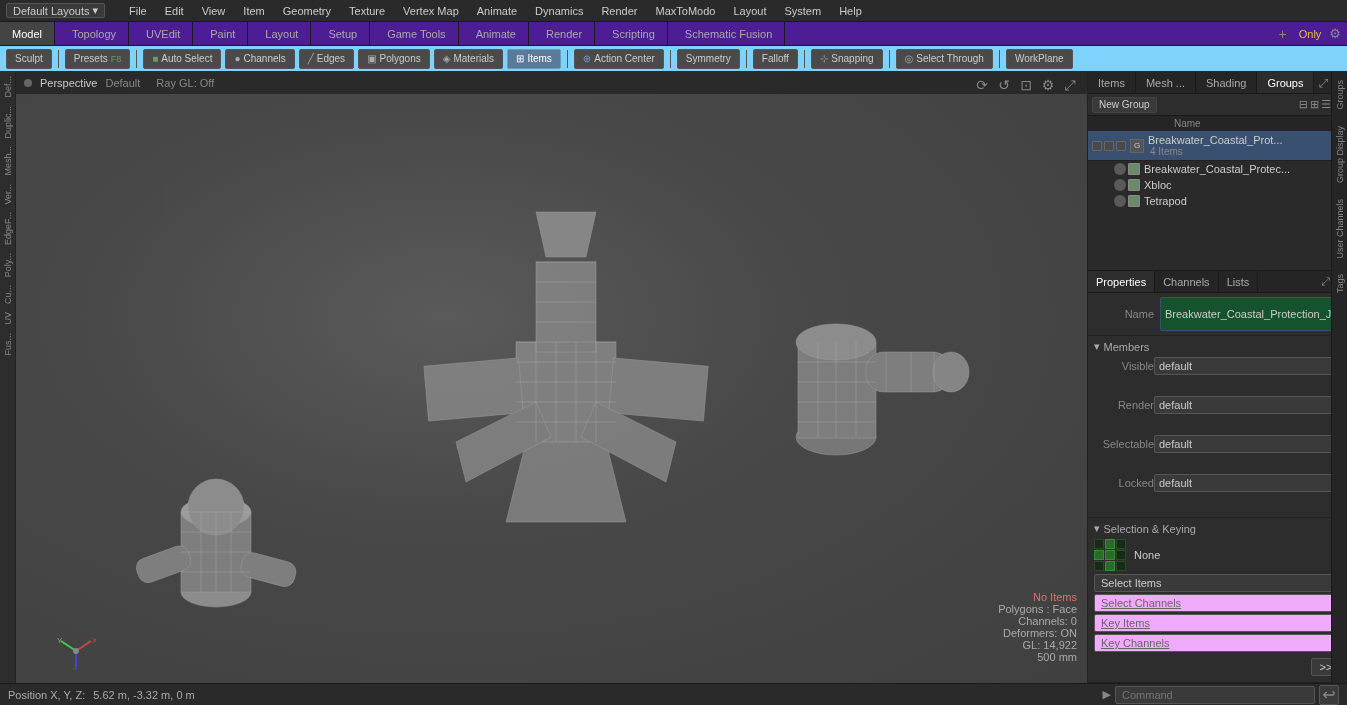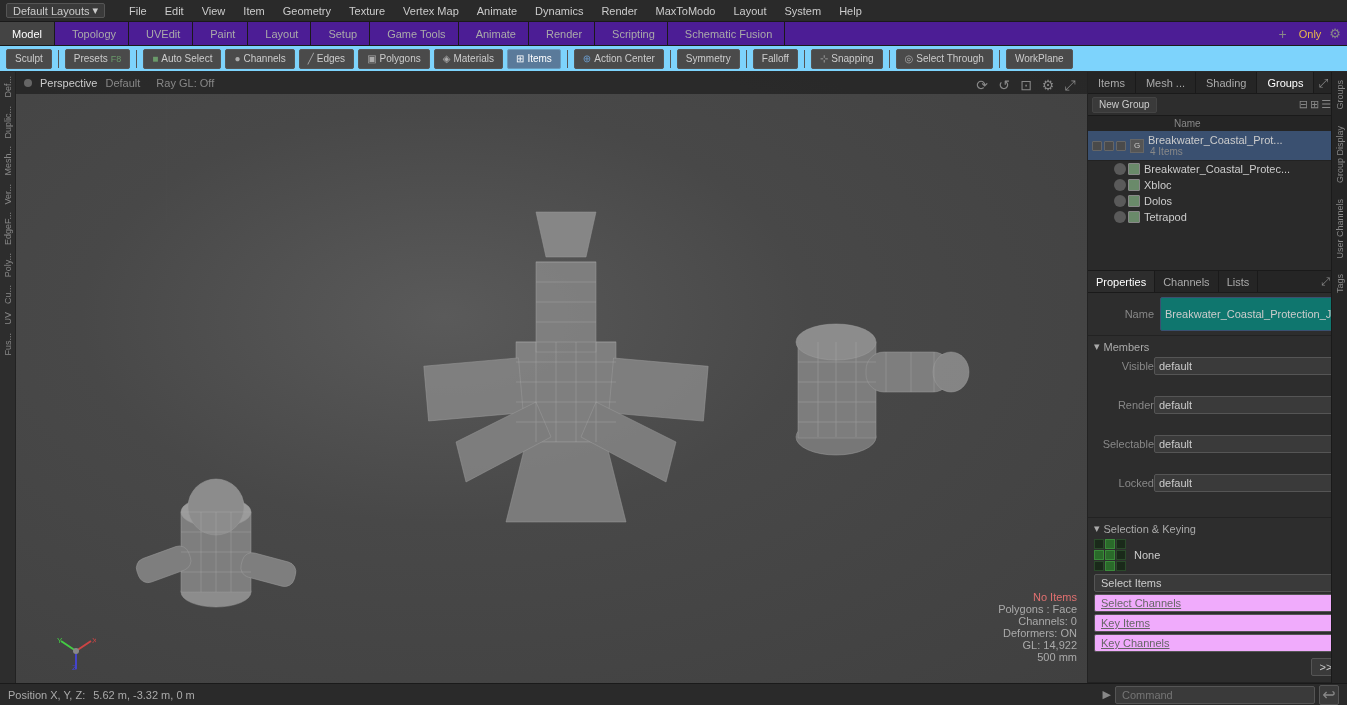--- a/index.html
+++ b/index.html
@@ -332,21 +332,21 @@
       border-bottom: 1px solid #222;
     }
     .props-label {
       font-size: 11px;
       color: #888;
       width: 60px;
       text-align: right;
     }
     .props-input {
       flex: 1;
-      background: #0f766e;
+      background: #14532d;
       border: 1px solid #3a5070;
       color: #ccc;
       height: 25px;
       padding: 16px 4px;
       font-size: 11px;
       border-radius: 2px;
     }
     .props-section {
       padding: 4px 6px;
       border-bottom: 1px solid #222;
@@ -797,26 +797,20 @@
       <div class="tree-child">
         <div style="width:8px;"></div>
         <div class="tree-vis"></div>
         <div style="width:12px;height:12px;background:#6a8a6a;border:1px solid #888;border-radius:1px;margin-right:4px;flex-shrink:0;"></div>
         <span class="tree-name">Xbloc</span>
       </div>
       <div class="tree-child">
         <div style="width:8px;"></div>
         <div class="tree-vis"></div>
         <div style="width:12px;height:12px;background:#6a8a6a;border:1px solid #888;border-radius:1px;margin-right:4px;flex-shrink:0;"></div>
-        <span class="tree-name">Dolos</span>
-      </div>
-      <div class="tree-child">
-        <div style="width:8px;"></div>
-        <div class="tree-vis"></div>
-        <div style="width:12px;height:12px;background:#6a8a6a;border:1px solid #888;border-radius:1px;margin-right:4px;flex-shrink:0;"></div>
         <span class="tree-name">Tetrapod</span>
       </div>
     </div>
 
     <div id="props-panel">
       <div id="props-tabs">
         <div class="props-tab active">Properties</div>
         <div class="props-tab">Channels</div>
         <div class="props-tab">Lists</div>
         <div style="flex:1;display:flex;justify-content:flex-end;align-items:center;padding-right:4px;">

